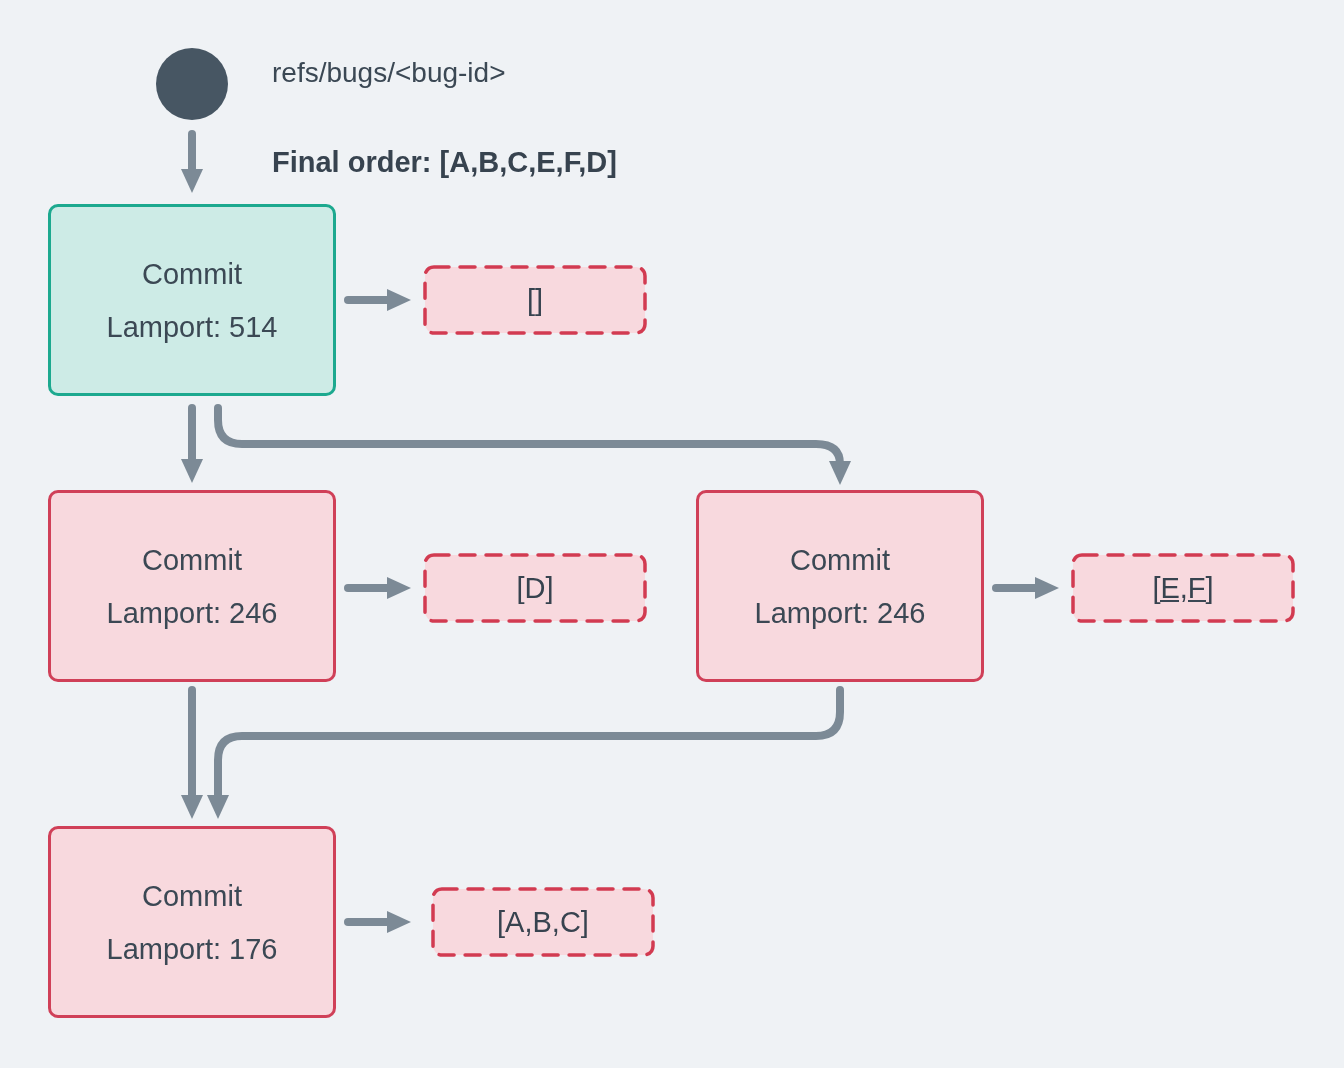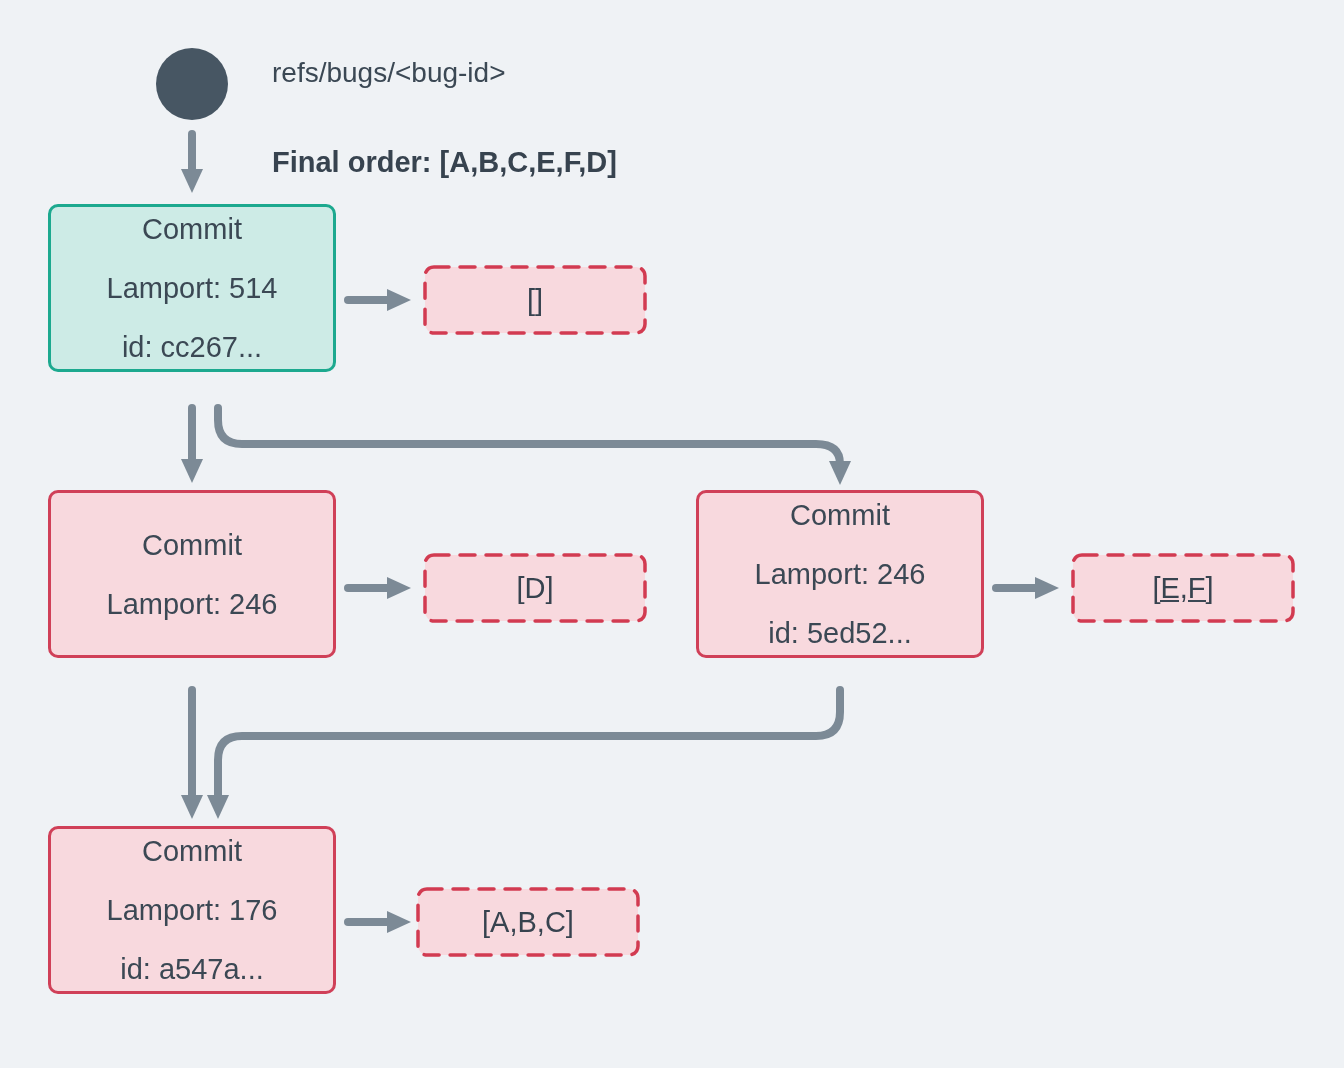--- a/index.html
+++ b/index.html
@@ -52,29 +52,29 @@
     top: 115px;
     font-size: 29px;
     font-weight: 700;
     color: #37434f;
     white-space: nowrap;
     margin-top: 31px;
   }
   .commit {
     position: absolute;
     width: 288px;
-    height: 168px;
+    height: 192px;
     border-radius: 10px;
     box-sizing: border-box;
     border: 3px solid;
     display: flex;
     flex-direction: column;
     align-items: center;
     justify-content: center;
-    gap: 11px;
+    gap: 5px;
   }
   .commit .line {
     font-size: 29px;
     line-height: 48px;
     color: #3b4854;
     white-space: nowrap;
   }
   .commit.teal {
     background: #cdebe6;
     border-color: #1ca98f;
@@ -127,21 +127,20 @@
     </g>
   </svg>
 
   <div class="ref-circle"></div>
   <div class="ref-label">refs/bugs/&lt;bug-id&gt;</div>
   <div class="final-order">Final order: [A,B,C,E,F,D]</div>
 
   <div class="commit teal" style="left:48px; top:204px;">
     <div class="line">Commit</div>
     <div class="line">Lamport: 514</div>
-    <div class="line">id: cc267...</div>
   </div>
 
   <div class="order" style="left:422px; top:264px;">
     <svg width="226" height="72">
       <rect x="3" y="3" width="220" height="66" rx="9" fill="#f8d9de" stroke="#d23b51" stroke-width="3.5" stroke-dasharray="15 11" stroke-linecap="round"></rect>
     </svg>
     <span class="order-label">[]</span>
   </div>
 
   <div class="commit pink" style="left:48px; top:490px;">
@@ -152,36 +151,34 @@
   <div class="order" style="left:422px; top:552px;">
     <svg width="226" height="72">
       <rect x="3" y="3" width="220" height="66" rx="9" fill="#f8d9de" stroke="#d23b51" stroke-width="3.5" stroke-dasharray="15 11" stroke-linecap="round"></rect>
     </svg>
     <span class="order-label">[D]</span>
   </div>
 
   <div class="commit pink" style="left:696px; top:490px;">
     <div class="line">Commit</div>
     <div class="line">Lamport: 246</div>
-    <div class="line">id: 5ed52...</div>
   </div>
 
   <div class="order" style="left:1070px; top:552px;text-decoration:underline;">
     <svg width="226" height="72">
       <rect x="3" y="3" width="220" height="66" rx="9" fill="#f8d9de" stroke="#d23b51" stroke-width="3.5" stroke-dasharray="15 11" stroke-linecap="round"></rect>
     </svg>
     <span class="order-label">[E,F]</span>
   </div>
 
   <div class="commit pink" style="left:48px; top:826px;">
     <div class="line">Commit</div>
     <div class="line">Lamport: 176</div>
-    <div class="line">id: a547a...</div>
   </div>
 
-  <div class="order" style="left:415px; top:886px;">
+  <div class="order" style="left:430px; top:886px;">
     <svg width="226" height="72">
       <rect x="3" y="3" width="220" height="66" rx="9" fill="#f8d9de" stroke="#d23b51" stroke-width="3.5" stroke-dasharray="15 11" stroke-linecap="round"></rect>
     </svg>
     <span class="order-label">[A,B,C]</span>
   </div>
 
 </div>
 
 </body></html>

